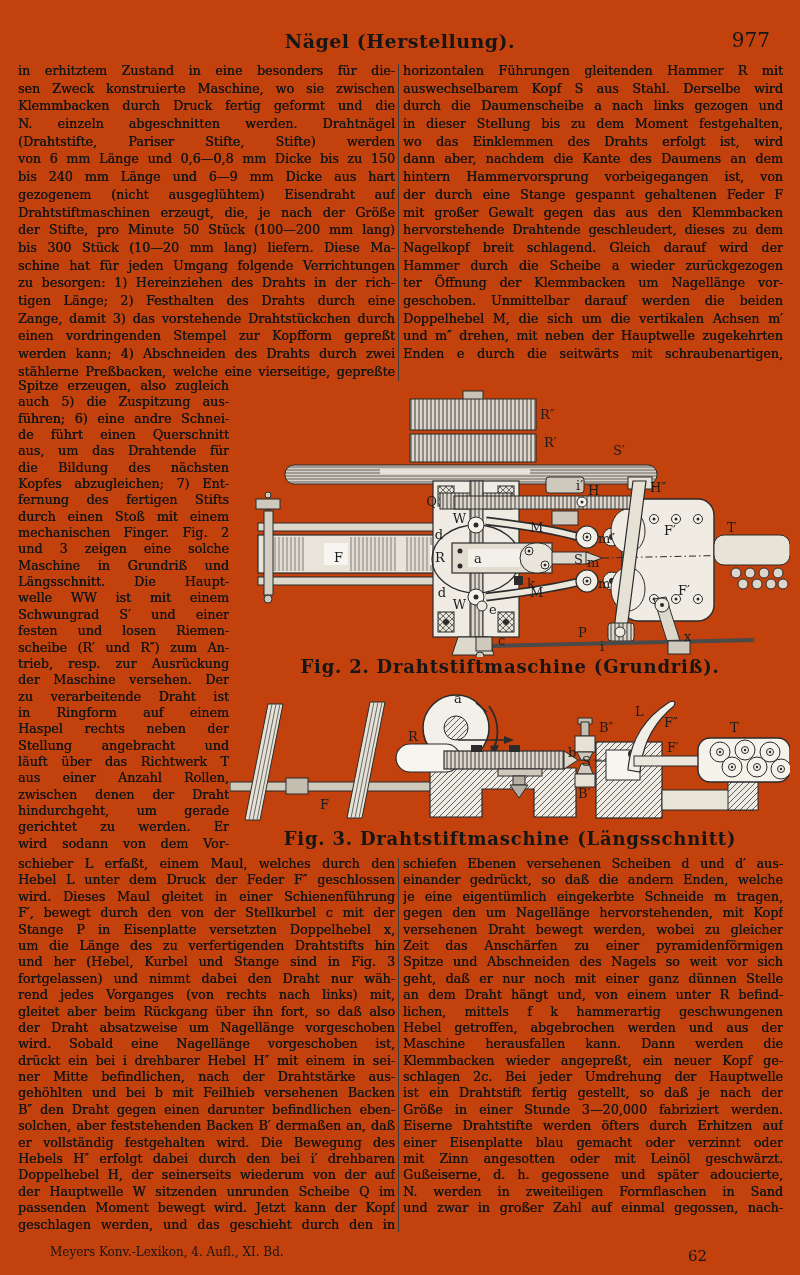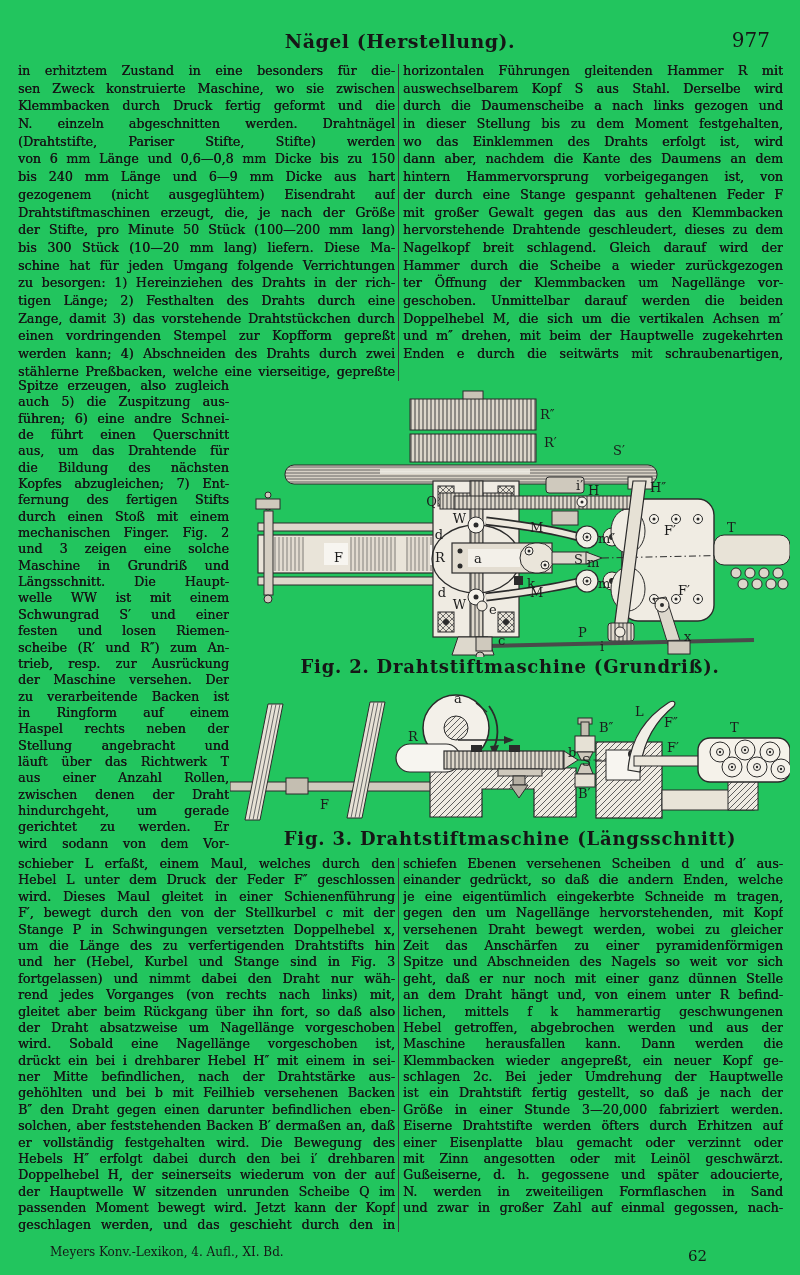--- a/index.html
+++ b/index.html
@@ -1,16 +1,16 @@
 <!DOCTYPE html>
 <html><head>
 <meta charset="utf-8">
 <style>
   html,body{margin:0;padding:0;background:#f7f5ef;}
-  .page{position:relative;width:800px;height:1275px;background:#22c55e;overflow:hidden;
+  .page{position:relative;width:800px;height:1275px;background:#c2410c;overflow:hidden;
         font-family:"DejaVu Serif","Liberation Serif",serif;color:#161616;}
   .title{position:absolute;top:30px;left:0;width:100%;text-align:center;
          font-size:19px;font-weight:bold;letter-spacing:.5px;}
   .pagenum{position:absolute;top:28px;right:30px;font-size:20px;}
   .divider{position:absolute;width:1px;background:#3c3c3c;}
   .div1{left:398px;top:64px;height:317px;}
   .div2{left:398px;top:858px;height:374px;}
   .col{position:absolute;font-size:12.7px;text-shadow:.3px 0 0 currentColor;}
   .lt{left:18px;top:62px;width:377px;}
   .rt{left:403px;top:62px;width:380px;}
@@ -72,21 +72,21 @@
       <div class="ln">dann aber, nachdem die Kante des Daumens an dem</div>
       <div class="ln">hintern Hammervorsprung vorbeigegangen ist, von</div>
       <div class="ln">der durch eine Stange gespannt gehaltenen Feder F</div>
       <div class="ln">mit großer Gewalt gegen das aus den Klemmbacken</div>
       <div class="ln">hervorstehende Drahtende geschleudert, dieses zu dem</div>
       <div class="ln">Nagelkopf breit schlagend.  Gleich darauf wird der</div>
       <div class="ln">Hammer durch die Scheibe a wieder zurückgezogen</div>
       <div class="ln">ter Öffnung der Klemmbacken um Nagellänge vor-</div>
       <div class="ln">geschoben.  Unmittelbar darauf werden die beiden</div>
       <div class="ln">Doppelhebel M, die sich um die vertikalen Achsen m′</div>
-      <div class="ln">und m″ drehen, mit beim der Hauptwelle zugekehrten</div>
+      <div class="ln">und m″ drehen, mit neben der Hauptwelle zugekehrten</div>
       <div class="ln">Enden e durch die seitwärts mit schraubenartigen,</div>
     </div>
   <div class="col nr">
       <div class="ln">Spitze erzeugen, also zugleich</div>
       <div class="ln">auch 5) die Zuspitzung aus-</div>
       <div class="ln">führen; 6) eine andre Schnei-</div>
       <div class="ln">de führt einen Querschnitt</div>
       <div class="ln">aus, um das Drahtende für</div>
       <div class="ln">die Bildung des nächsten</div>
       <div class="ln">Kopfes abzugleichen; 7) Ent-</div>
@@ -95,37 +95,37 @@
       <div class="ln">mechanischen Finger.  Fig. 2</div>
       <div class="ln">und 3 zeigen eine solche</div>
       <div class="ln">Maschine in Grundriß und</div>
       <div class="ln">Längsschnitt.  Die Haupt-</div>
       <div class="ln">welle WW ist mit einem</div>
       <div class="ln">Schwungrad S′ und einer</div>
       <div class="ln">festen und losen Riemen-</div>
       <div class="ln">scheibe (R′ und R″) zum An-</div>
       <div class="ln">trieb, resp. zur Ausrückung</div>
       <div class="ln">der Maschine versehen.  Der</div>
-      <div class="ln">zu verarbeitende Backen ist</div>
+      <div class="ln">zu verarbeitende Draht ist</div>
       <div class="ln">in Ringform auf einem</div>
       <div class="ln">Haspel rechts neben der</div>
       <div class="ln">Stellung angebracht und</div>
       <div class="ln">läuft über das Richtwerk T</div>
       <div class="ln">aus einer Anzahl Rollen,</div>
       <div class="ln">zwischen denen der Draht</div>
       <div class="ln">hindurchgeht, um gerade</div>
       <div class="ln">gerichtet zu werden.  Er</div>
       <div class="ln">wird sodann von dem Vor-</div>
     </div>
   <div class="col lb">
       <div class="ln">schieber L erfaßt, einem Maul, welches durch den</div>
       <div class="ln">Hebel L unter dem Druck der Feder F″ geschlossen</div>
       <div class="ln">wird.  Dieses Maul gleitet in einer Schienenführung</div>
       <div class="ln">F′, bewegt durch den von der Stellkurbel c mit der</div>
-      <div class="ln">Stange P in Schwingungen versetzten Doppelhebel x,</div>
+      <div class="ln">Stange P in Eisenplatte versetzten Doppelhebel x,</div>
       <div class="ln">um die Länge des zu verfertigenden Drahtstifts hin</div>
       <div class="ln">und her (Hebel, Kurbel und Stange sind in Fig. 3</div>
       <div class="ln">fortgelassen) und nimmt dabei den Draht nur wäh-</div>
       <div class="ln">rend jedes Vorganges (von rechts nach links) mit,</div>
       <div class="ln">gleitet aber beim Rückgang über ihn fort, so daß also</div>
       <div class="ln">der Draht absatzweise um Nagellänge vorgeschoben</div>
       <div class="ln">wird.  Sobald eine Nagellänge vorgeschoben ist,</div>
       <div class="ln">drückt ein bei i drehbarer Hebel H″ mit einem in sei-</div>
       <div class="ln">ner Mitte befindlichen, nach der Drahtstärke aus-</div>
       <div class="ln">gehöhlten und bei b mit Feilhieb versehenen Backen</div>

